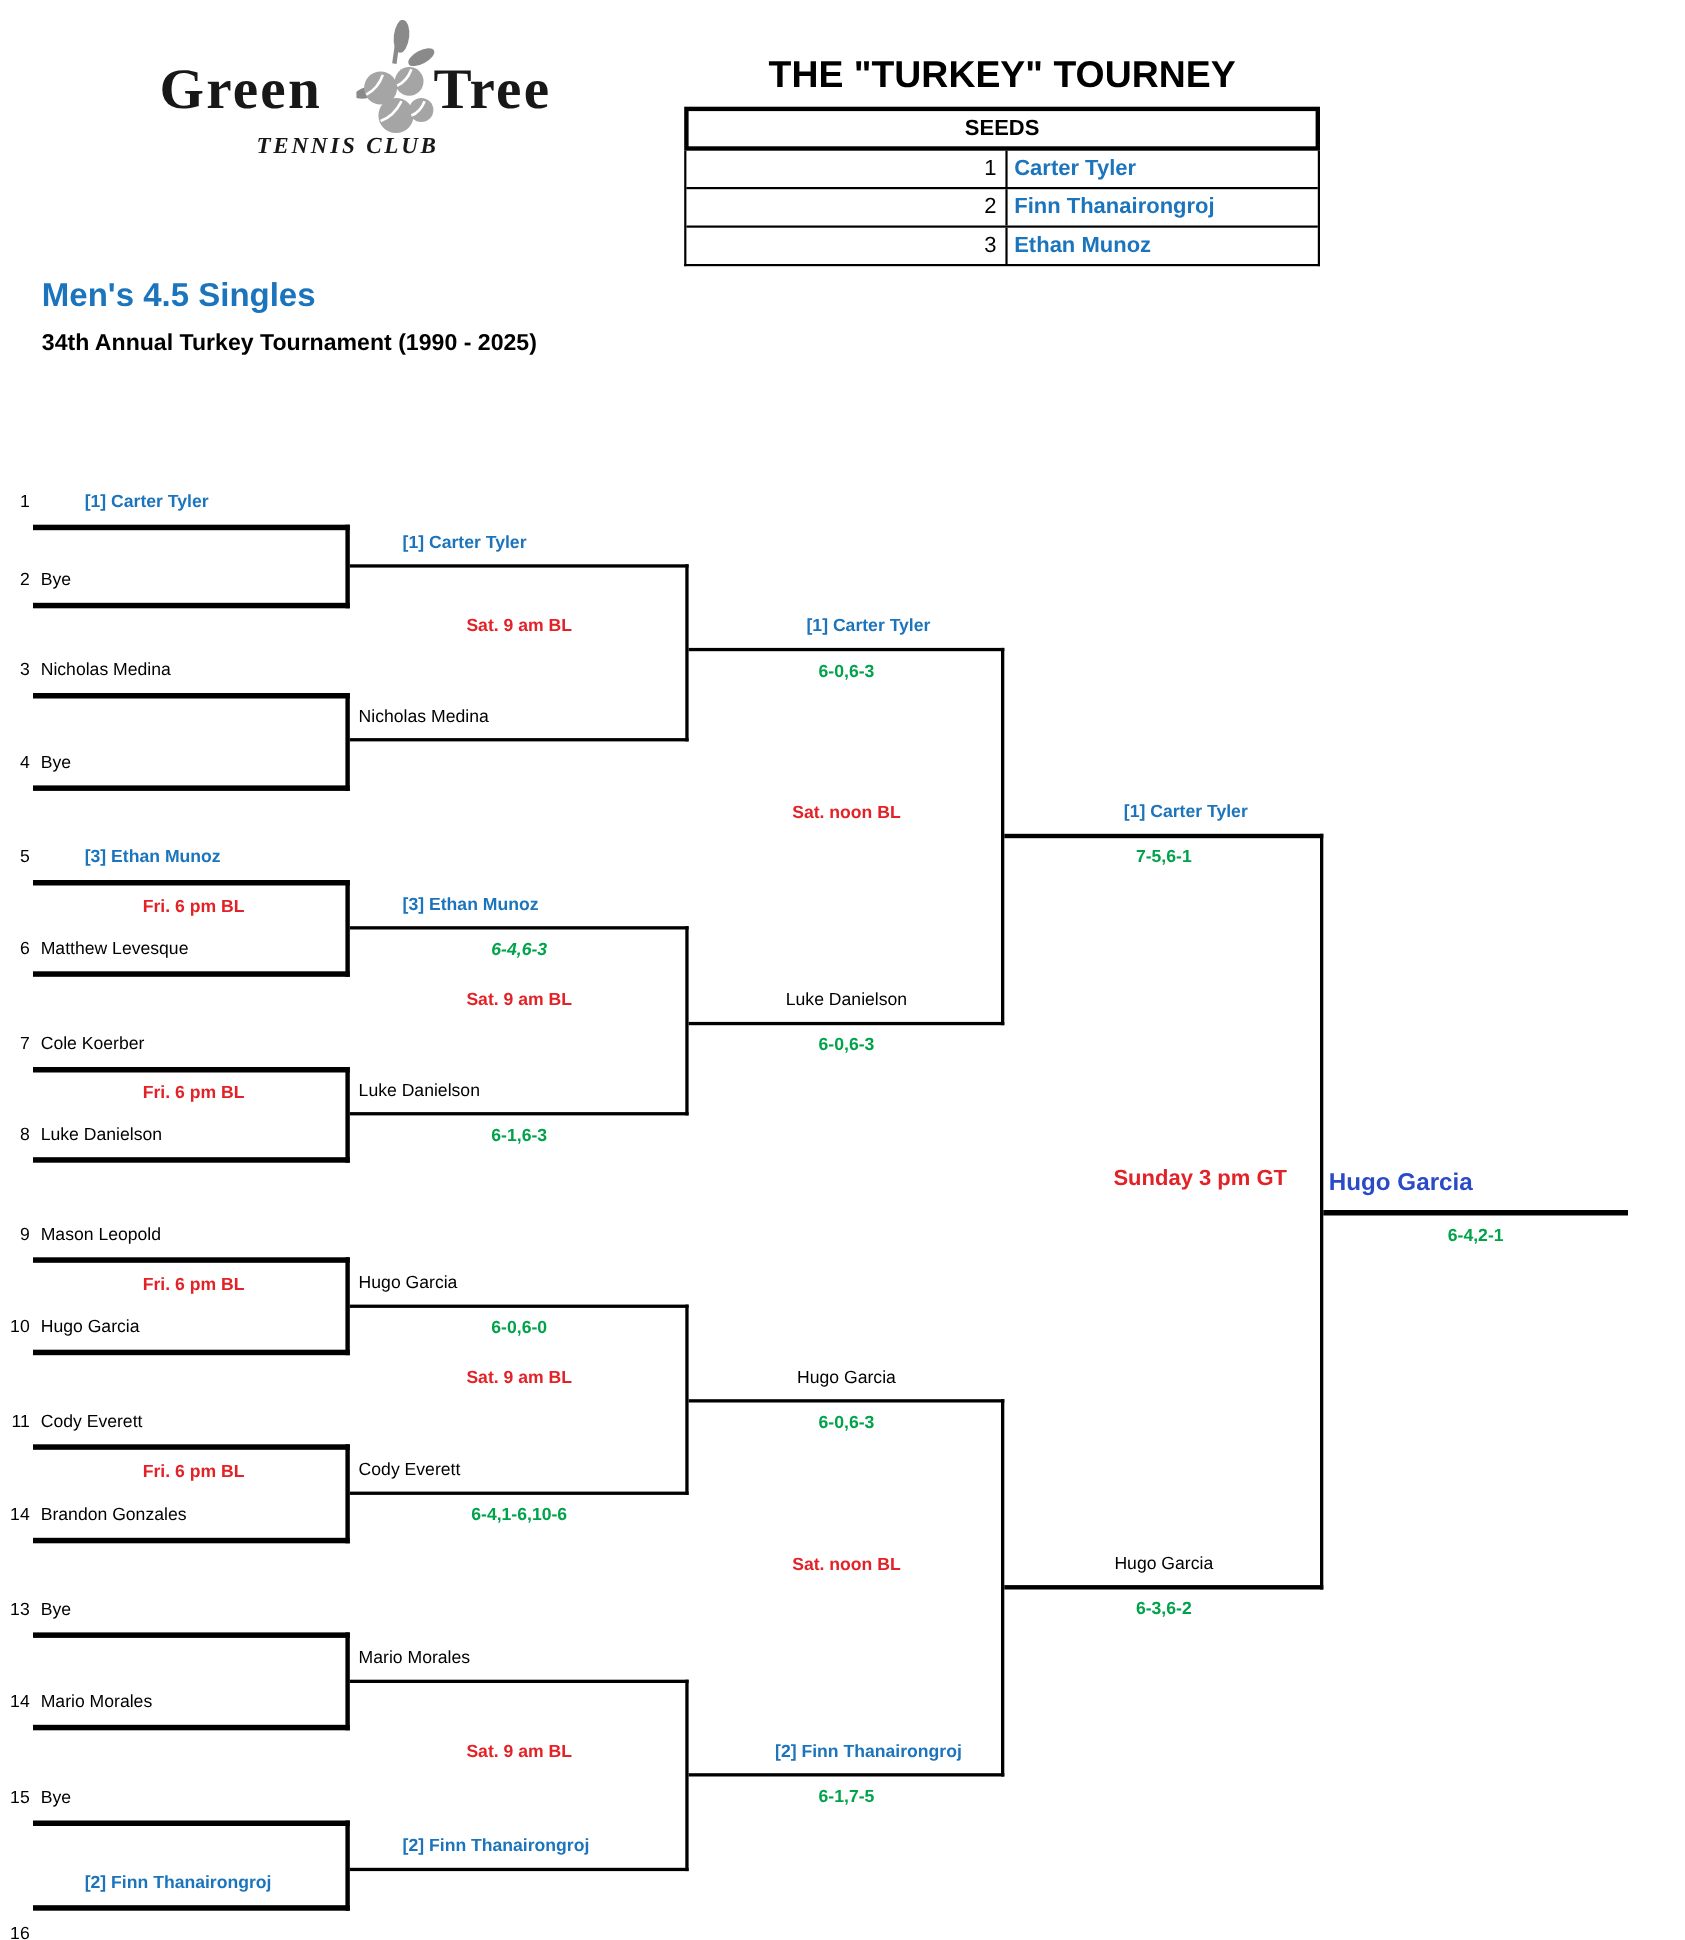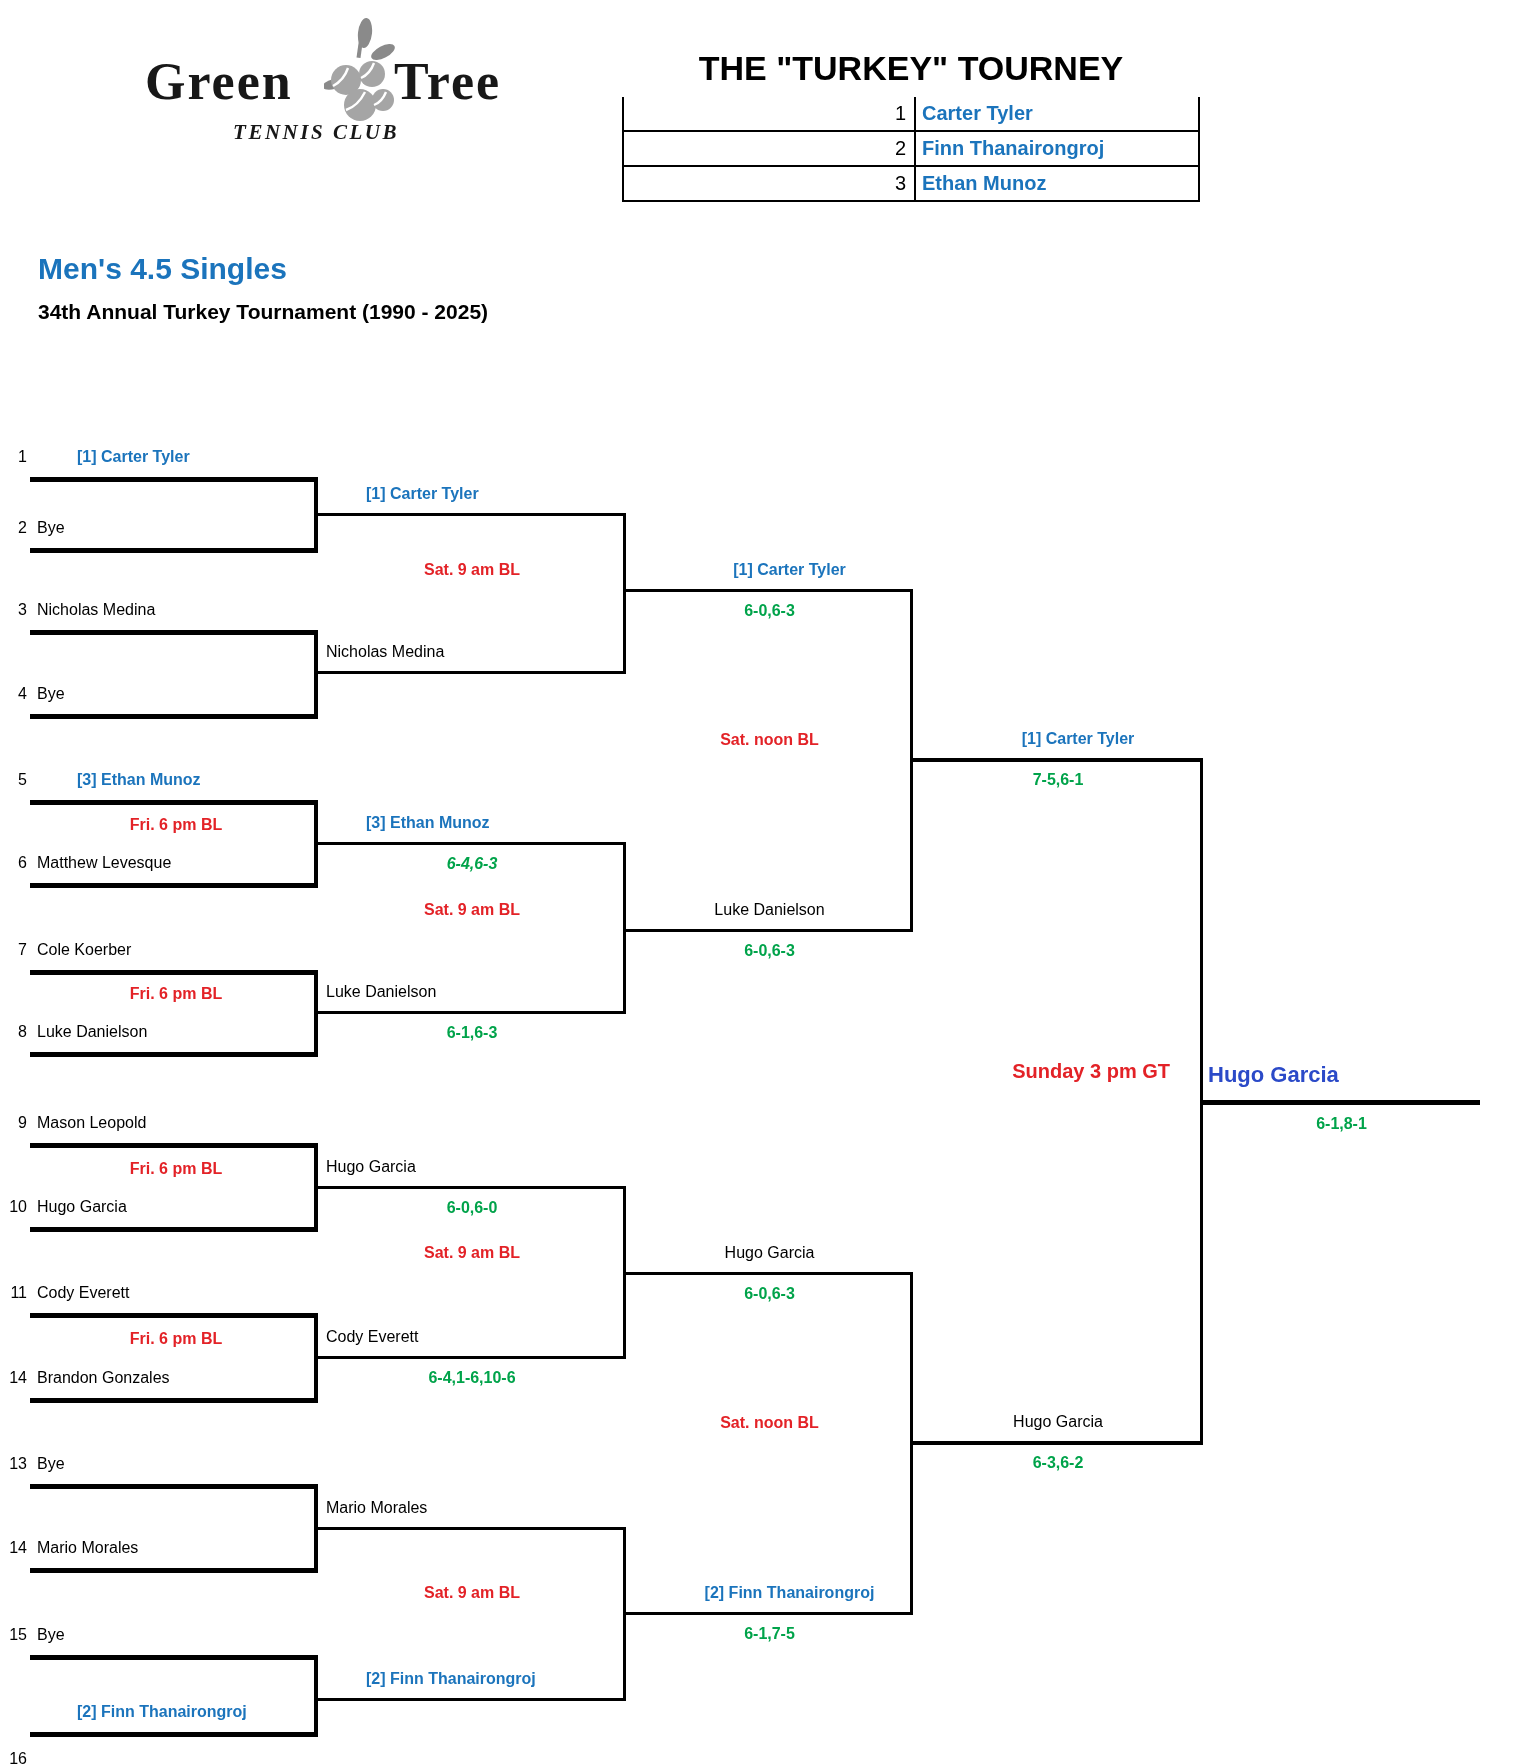--- a/index.html
+++ b/index.html
@@ -76,20 +76,21 @@
         <path d="M50,87 Q58,84 62,74"></path>
       </g>
     </svg>
     <span class="logo-word logo-tree">Tree</span>
     <div class="logo-sub">TENNIS CLUB</div>
   </div>
 
   <div id="page-title">THE "TURKEY" TOURNEY</div>
 
   <div id="seeds">
+    <div class="seeds-header">SEEDS</div>
     <div class="seeds-body">
       <div class="seed-row">
         <div class="seed-rank">1</div>
         <div class="seed-name">Carter Tyler</div>
       </div>
       <div class="seed-row">
         <div class="seed-rank">2</div>
         <div class="seed-name">Finn Thanairongroj</div>
       </div>
       <div class="seed-row">
@@ -210,15 +211,15 @@
       <div class="t seeded anchor-c" style="left: 1058px; top: 729px;">[1] Carter Tyler</div>
       <div class="line" style="left: 913px; top: 758px; width: 290px; height: 4px;"></div>
       <div class="t score anchor-c" style="left: 1058px; top: 770px;">7-5,6-1</div>
       <div class="t anchor-c" style="left: 1058px; top: 1412px;">Hugo Garcia</div>
       <div class="line" style="left: 913px; top: 1441px; width: 290px; height: 4px;"></div>
       <div class="t score anchor-c" style="left: 1058px; top: 1453px;">6-3,6-2</div>
       <div class="line" style="left: 1200px; top: 758px; width: 3px; height: 687px;"></div>
       <div class="t champ-sched anchor-r" style="left: 1170px; top: 1059px;">Sunday 3 pm GT</div>
       <div class="t champ-name" style="left: 1208px; top: 1062px;">Hugo Garcia</div>
       <div class="line" style="left: 1203px; top: 1100px; width: 277px; height: 5px;"></div>
-      <div class="t score anchor-c" style="left: 1341.5px; top: 1114px;">6-1,8-1</div>
+      <div class="t score anchor-c" style="left: 1341.5px; top: 1114px;">6-4,2-1</div>
     </div>
 </div>
 
 </body></html>

